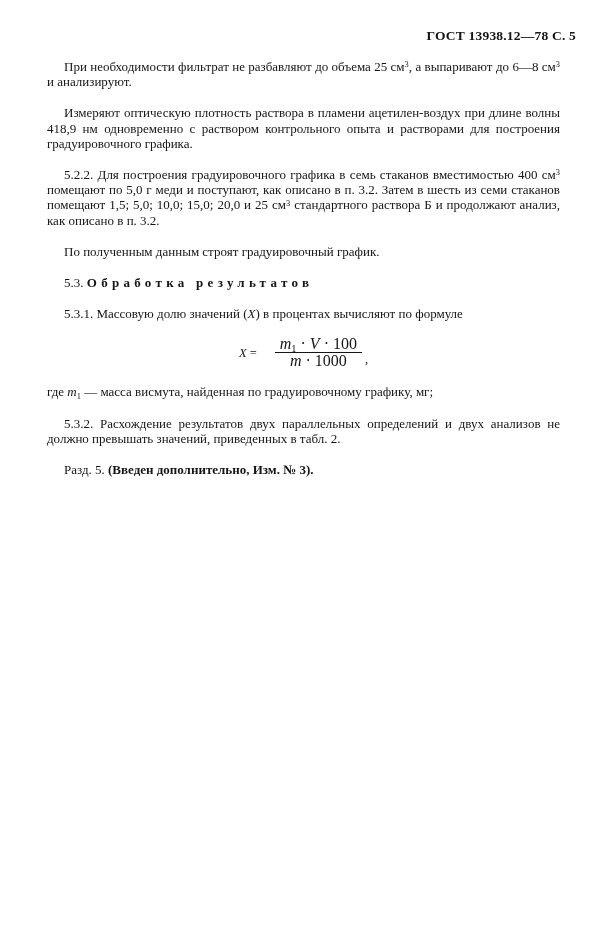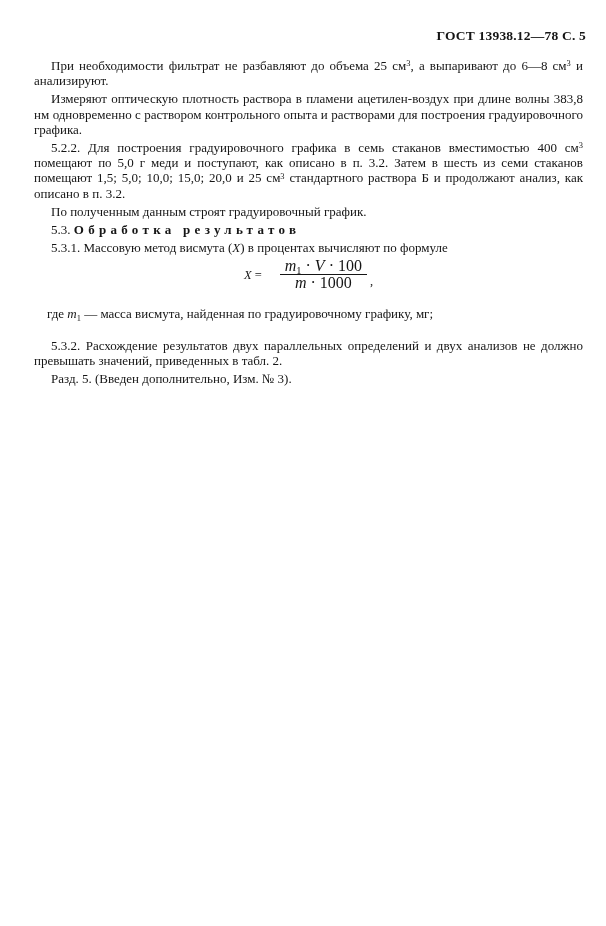--- a/index.html
+++ b/index.html
@@ -6,55 +6,55 @@
     margin: 0;
     padding: 0;
     background: #ffffff;
   }
   .page {
     position: relative;
     width: 606px;
     height: 846px;
     background: #ffffff;
     box-sizing: border-box;
-    padding: 28px 20px 0 31px;
+    padding: 28px 30px 0 31px;
     font-family: "Liberation Serif", "DejaVu Serif", serif;
     color: #151515;
   }
   .doc-header {
     text-align: right;
     font-weight: bold;
     font-size: 13.5px;
     line-height: 15px;
     letter-spacing: 0.2px;
   }
   .content {
     margin-top: 15px;
     font-size: 13px;
     line-height: 15.2px;
     text-align: justify;
   }
   p.para {
-    margin: 3px;
+    margin: 16px;
     text-indent: 17px;
   }
   .sup {
     font-size: 0.65em;
     line-height: 0;
     position: relative;
     top: -0.45em;
   }
   .sub {
     font-size: 0.65em;
     line-height: 0;
     position: relative;
     top: 0.25em;
   }
   .it { font-style: italic; }
-  .b  { font-weight: normal; }
+  .b  { font-weight: bold; }
   .sp { letter-spacing: 0.33em; font-weight: bold; }
   .formula-row {
     display: flex;
     justify-content: center;
     align-items: center;
     margin: 4px 0 3px 0;
     font-size: 12.5px;
     line-height: 14px;
     text-align: center;
   }
@@ -88,30 +88,30 @@
 <body>
 
 <div class="page">
 
   <div class="doc-header">ГОСТ 13938.12—78 С. 5</div>
 
   <div class="content">
 
     <p class="para"><span>При необходимости фильтрат не разбавляют до объема 25 см</span><span class="sup">3</span><span>, а выпаривают до 6—8 см</span><span class="sup">3</span><span> и анализируют.</span></p>
 
-    <p class="para"><span>Измеряют оптическую плотность раствора в пламени ацетилен-воздух при длине волны 383,8 нм одновременно с раствором контрольного опыта и растворами для построения градуировочного графика.</span></p>
+    <p class="para"><span>Измеряют оптическую плотность раствора в пламени ацетилен-воздух при длине волны 418,9 нм одновременно с раствором контрольного опыта и растворами для построения градуировочного графика.</span></p>
 
 
     <p class="para"><span>5.2.2. Для построения градуировочного графика в семь стаканов вместимостью 400 см</span><span class="sup">3</span><span> помещают по 5,0 г меди и поступают, как описано в п. 3.2. Затем в шесть из семи стаканов помещают 1,5; 5,0; 10,0; 15,0; 20,0 и 25 см</span><span class="sup">3</span><span> стандартного раствора Б и продолжают анализ, как описано в п. 3.2.</span></p>
 
     <p class="para"><span>По полученным данным строят градуировочный график.</span></p>
 
     <p class="para"><span>5.3. </span><span class="sp">Обработка результатов</span></p>
 
-    <p class="para"><span>5.3.1. Массовую метод висмута (</span><span class="it">X</span><span>) в процентах вычисляют по формуле</span></p>
+    <p class="para"><span>5.3.1. Массовую долю значений (</span><span class="it">X</span><span>) в процентах вычисляют по формуле</span></p>
 
     <div class="formula-row">
       <span><span class="it">X</span><span> = </span></span>
       <span class="frac">
         <span class="num"><span class="it">m</span><span class="sub">1</span><span> · </span><span class="it">V</span><span> · 100</span></span>
         <span class="den"><span class="it">m</span><span> · 1000</span></span>
       </span>
       <span class="formula-trail">,</span>
     </div>
 

